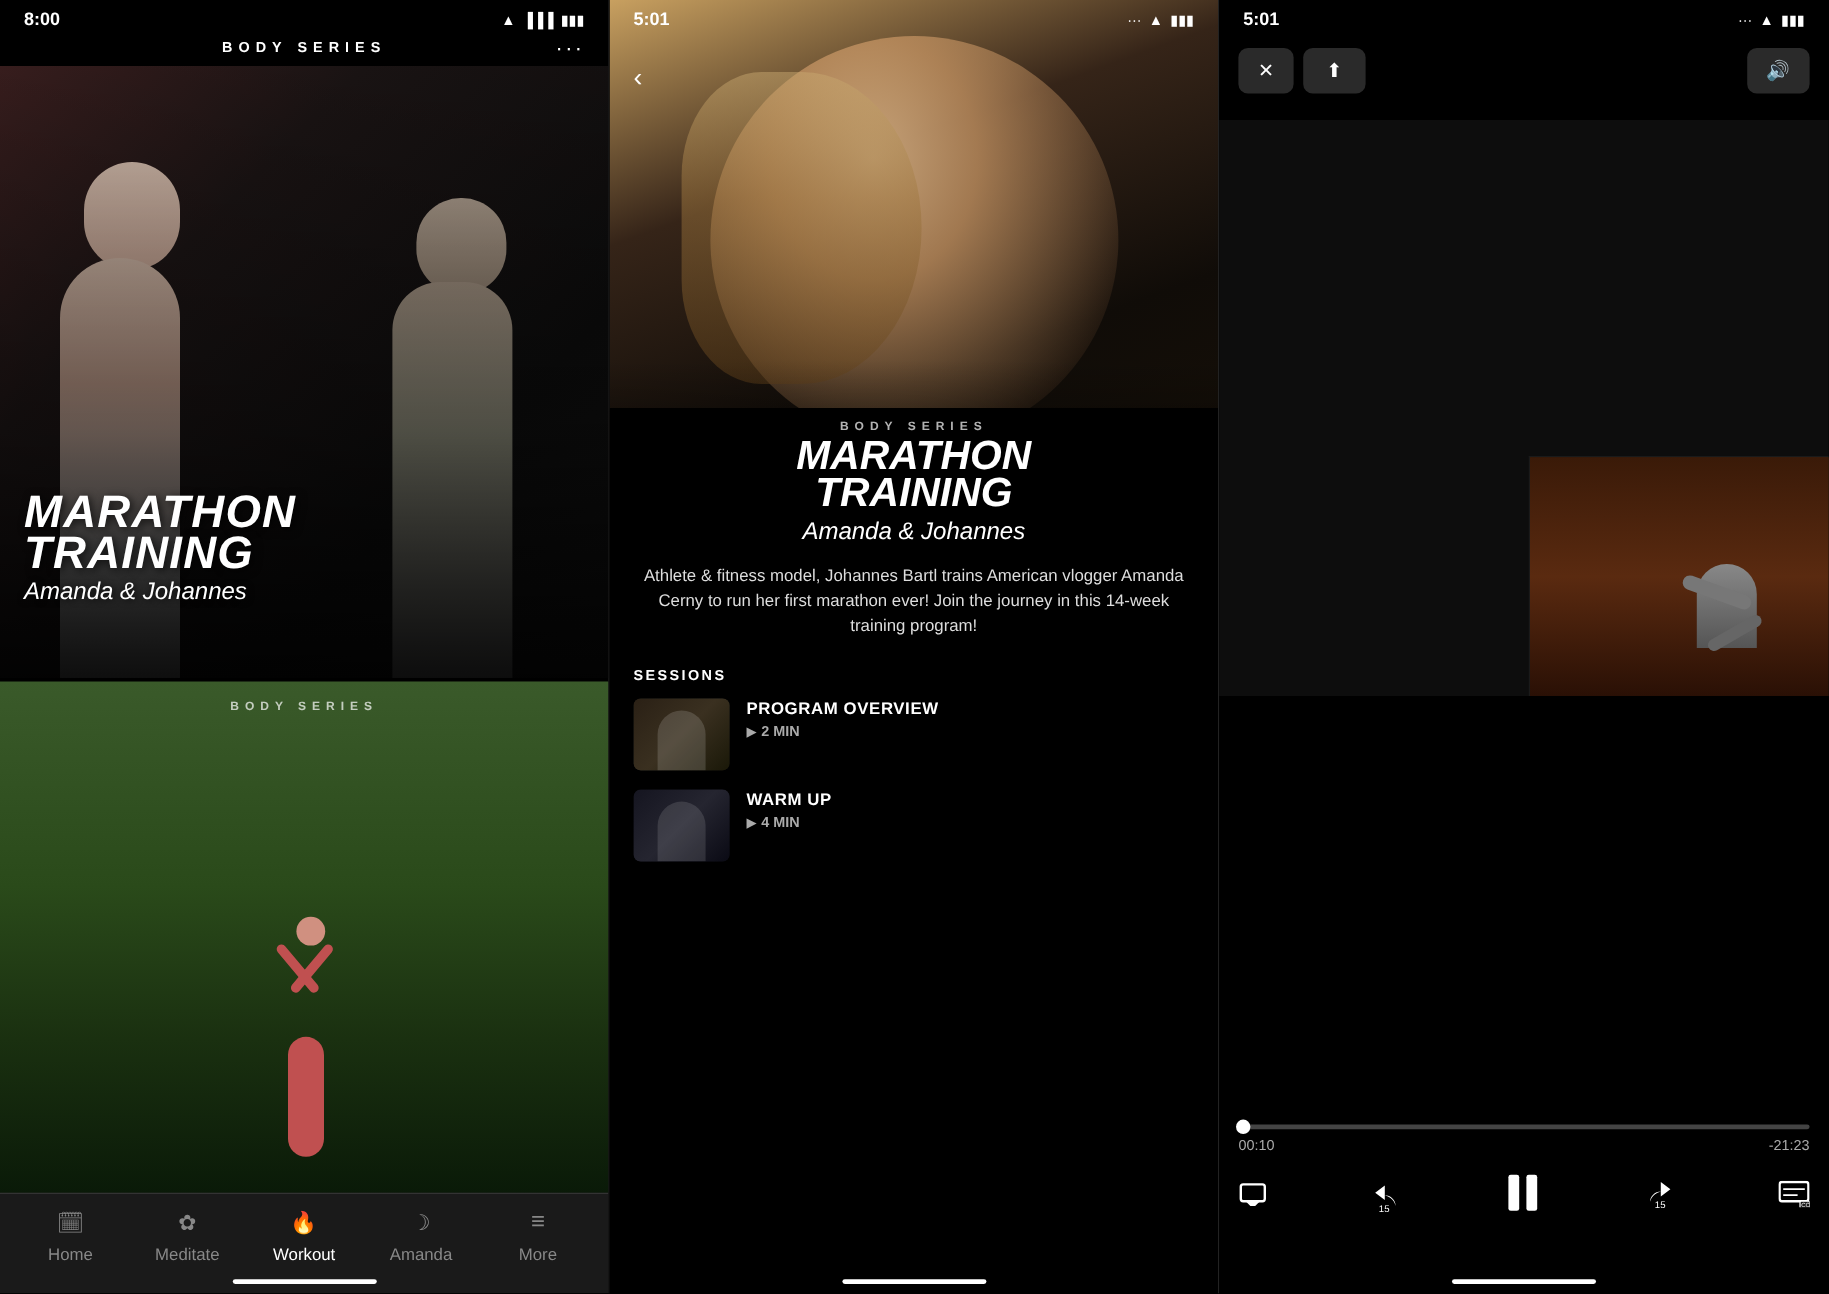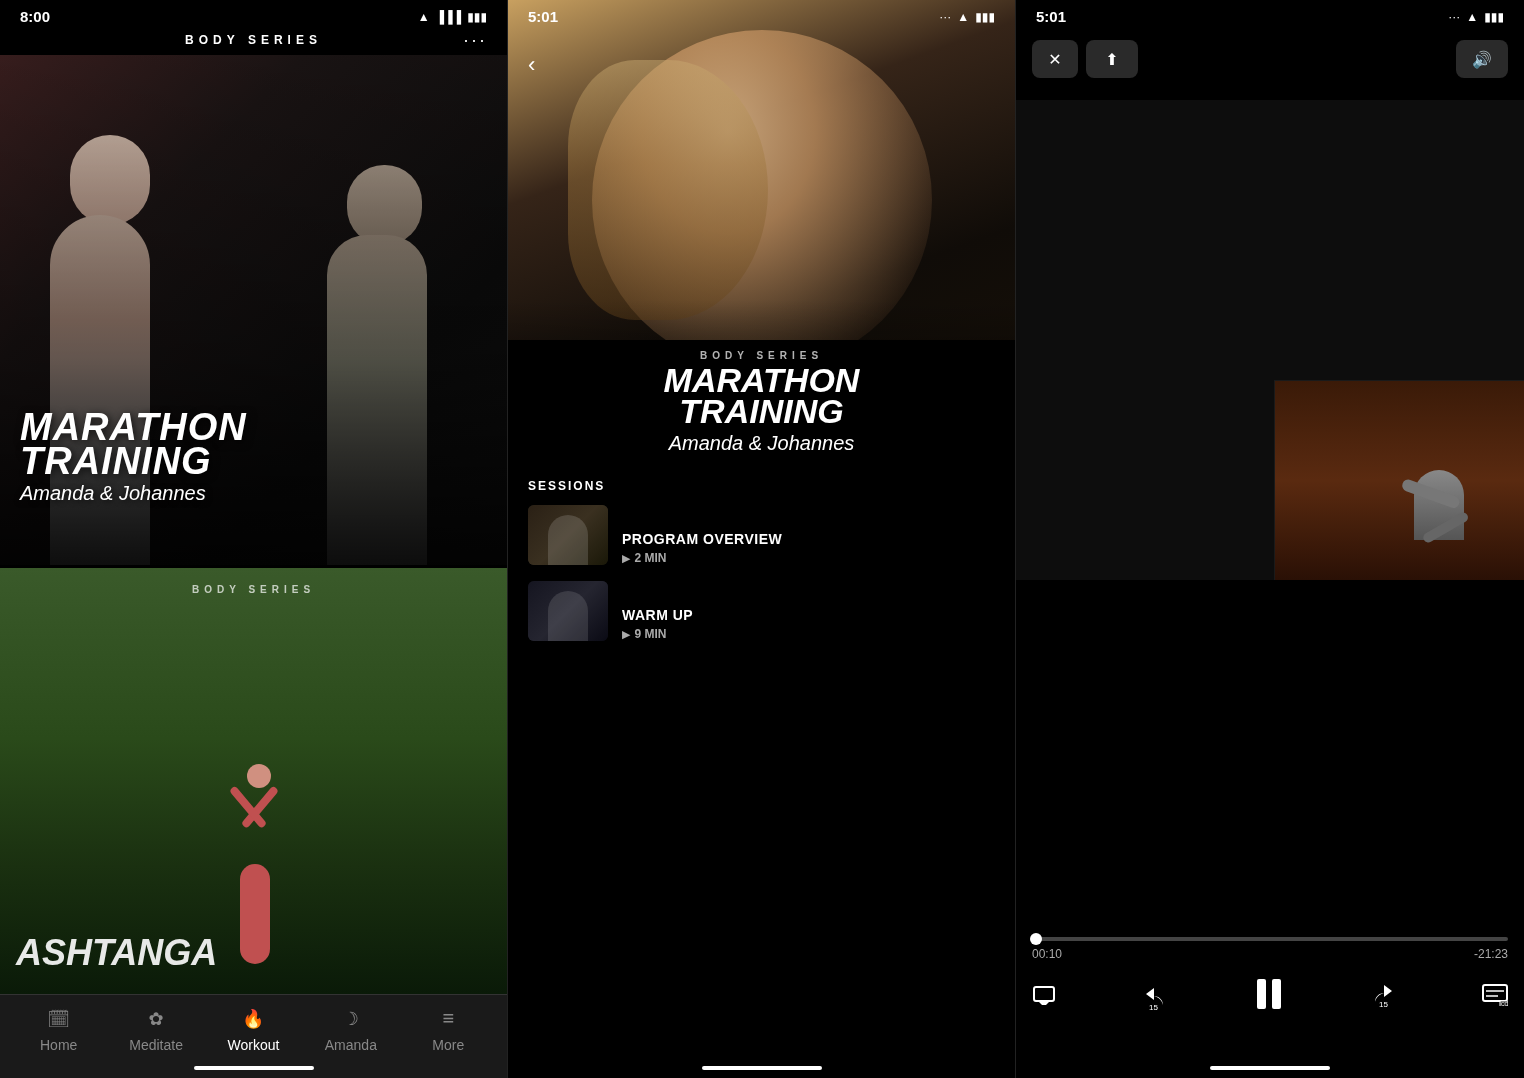--- a/index.html
+++ b/index.html
@@ -272,21 +272,21 @@
       font-weight: 700;
       color: #fff;
       letter-spacing: 2px;
       text-transform: uppercase;
       margin-top: 24px;
       margin-bottom: 12px;
     }
 
     .session-item {
       display: flex;
-      align-items: flex-end;
+      align-items: flex-start;
       gap: 14px;
       margin-bottom: 16px;
     }
     .session-thumb {
       width: 80px;
       height: 60px;
       border-radius: 6px;
       background: linear-gradient(135deg, #2a2a2a, #444);
       flex-shrink: 0;
       overflow: hidden;
@@ -616,21 +616,20 @@
       <div style="position:absolute;top:0;left:0;right:0;bottom:0;background:linear-gradient(180deg,#3a5a2a 0%,#2a4a1a 40%,#1a3010 70%,#0a1a08 100%);"></div>
 
       <div class="yoga-figure" style="position:absolute;bottom:30px;left:50%;transform:translateX(-50%);width:140px;height:200px;">
         <div style="position:absolute;bottom:0;left:40%;width:30px;height:100px;background:#c05050;border-radius:15px;"></div>
         <div style="position:absolute;top:20px;left:30%;width:50px;height:8px;background:#c05050;border-radius:4px;transform:rotate(-50deg);transform-origin:right center;"></div>
         <div style="position:absolute;top:20px;right:30%;width:50px;height:8px;background:#c05050;border-radius:4px;transform:rotate(50deg);transform-origin:left center;"></div>
         <div style="position:absolute;top:0;left:45%;width:24px;height:24px;background:#d09080;border-radius:50%;"></div>
       </div>
     </div>
     <div class="body-series-label">BODY SERIES</div>
-    <div class="ashtanga-title">ASHTANGA</div>
   </div>
 
   <div class="bottom-nav">
     <div class="nav-item">
       <div class="nav-icon" style="font-size:18px;color:#888;">🗓</div>
       <span class="nav-label">Home</span>
     </div>
     <div class="nav-item">
       <div class="nav-icon" style="font-size:18px;color:#888;">✿</div>
       <span class="nav-label">Meditate</span>
@@ -673,20 +672,21 @@
     <div class="detail-hero-gradient"></div>
   </div>
 
   <div class="detail-content">
     <div class="body-series-tag">BODY SERIES</div>
     <div class="detail-marathon-title">
       <div>MARATHON</div>
       <div>TRAINING</div>
     </div>
     <div class="detail-marathon-subtitle">Amanda &amp; Johannes</div>
+    <div class="detail-description">Athlete &amp; fitness model, Johannes Bartl trains American vlogger Amanda Cerny to run her first marathon ever! Join the journey in this 14-week training program!</div>
 
     <div class="sessions-label">SESSIONS</div>
 
     <div class="session-item">
       <div class="session-thumb thumb-bg-1">
         <div class="thumb-people-1"></div>
         <div class="session-thumb-fig"></div>
       </div>
       <div class="session-info">
         <div class="session-title">PROGRAM OVERVIEW</div>
@@ -699,21 +699,21 @@
 
     <div class="session-item">
       <div class="session-thumb thumb-bg-2">
         <div class="thumb-people-2"></div>
         <div class="session-thumb-fig" style="background:rgba(255,255,255,0.12);"></div>
       </div>
       <div class="session-info">
         <div class="session-title">WARM UP</div>
         <div class="session-meta">
           <span class="session-meta-icon">▶</span>
-          <span class="session-meta-text">9 MIN</span>
+          <span class="session-meta-text">4 MIN</span>
         </div>
       </div>
     </div>
   </div>
 
   <div class="panel2-nav-underline"></div>
 </div>
 
 <div class="phone-panel panel3" style="border-right:none;">
 

